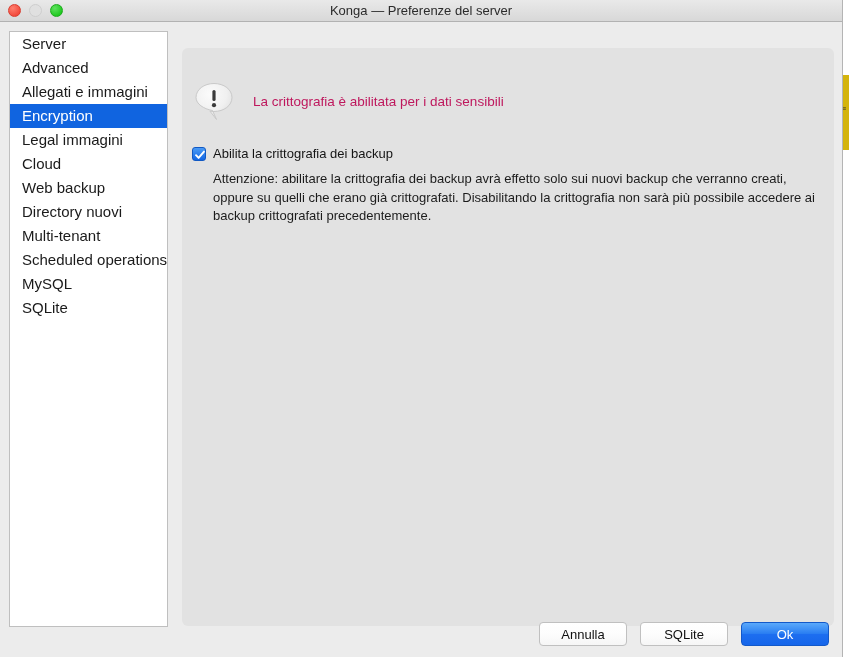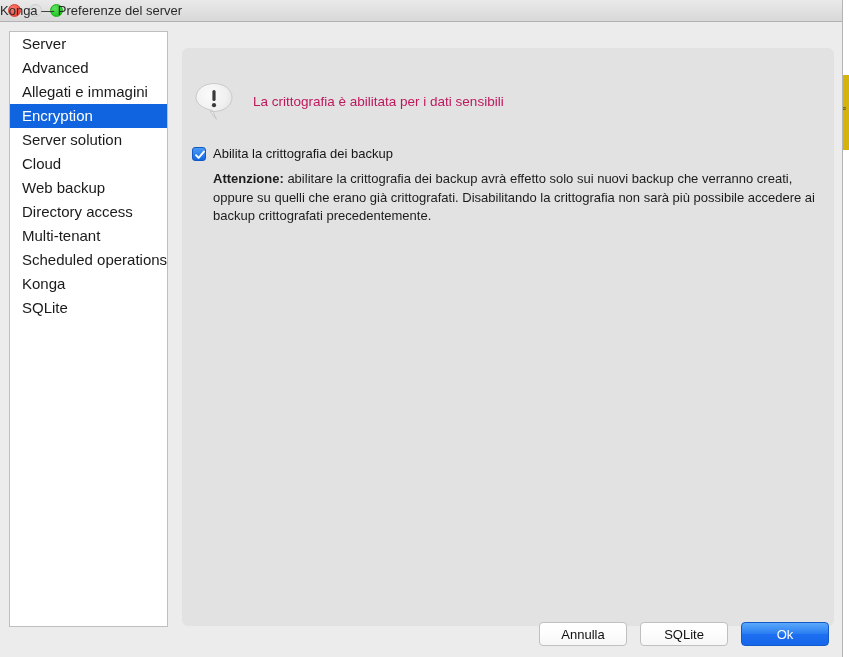--- a/index.html
+++ b/index.html
@@ -80,20 +80,21 @@
   }
   .light.zoom {
     background: radial-gradient(circle at 35% 30%, #5fe25f, #1ec81e 75%);
     border: 1px solid #1cab1c;
   }
   #window-title {
     position: absolute;
     left: 0;
     right: 0;
     top: 3px;
+    text-align: center;
     font-size: 13px;
     color: #2b2b2b;
   }
 
   
   #window-body {
     position: relative;
     height: 635px;
     background: #ececec;
   }
@@ -189,21 +190,21 @@
   #warning-block {
     position: absolute;
     left: 31px;
     top: 122px;
     width: 610px;
     font-size: 13px;
     line-height: 18.5px;
     color: #1c1c1c;
   }
   #warning-title {
-    font-weight: bold;
+    font-weight: normal;
   }
 
   
   #footer {
     position: absolute;
     left: 0;
     right: 0;
     bottom: 10px;
     height: 26px;
     display: flex;
@@ -263,39 +264,39 @@
       <div class="sidebar-item">
         <span>Advanced</span>
       </div>
       <div class="sidebar-item">
         <span>Allegati e immagini</span>
       </div>
       <div class="sidebar-item selected">
         <span>Encryption</span>
       </div>
       <div class="sidebar-item">
-        <span>Server solution</span>
+        <span>Legal immagini</span>
       </div>
       <div class="sidebar-item">
         <span>Cloud</span>
       </div>
       <div class="sidebar-item">
         <span>Web backup</span>
       </div>
       <div class="sidebar-item">
-        <span>Directory access</span>
+        <span>Directory nuovi</span>
       </div>
       <div class="sidebar-item">
         <span>Multi-tenant</span>
       </div>
       <div class="sidebar-item">
         <span>Scheduled operations</span>
       </div>
       <div class="sidebar-item">
-        <span>Konga</span>
+        <span>MySQL</span>
       </div>
       <div class="sidebar-item">
         <span>SQLite</span>
       </div>
     </div>
 
     <div id="main-panel">
 
       <div id="info-row">
         <div id="info-icon">

